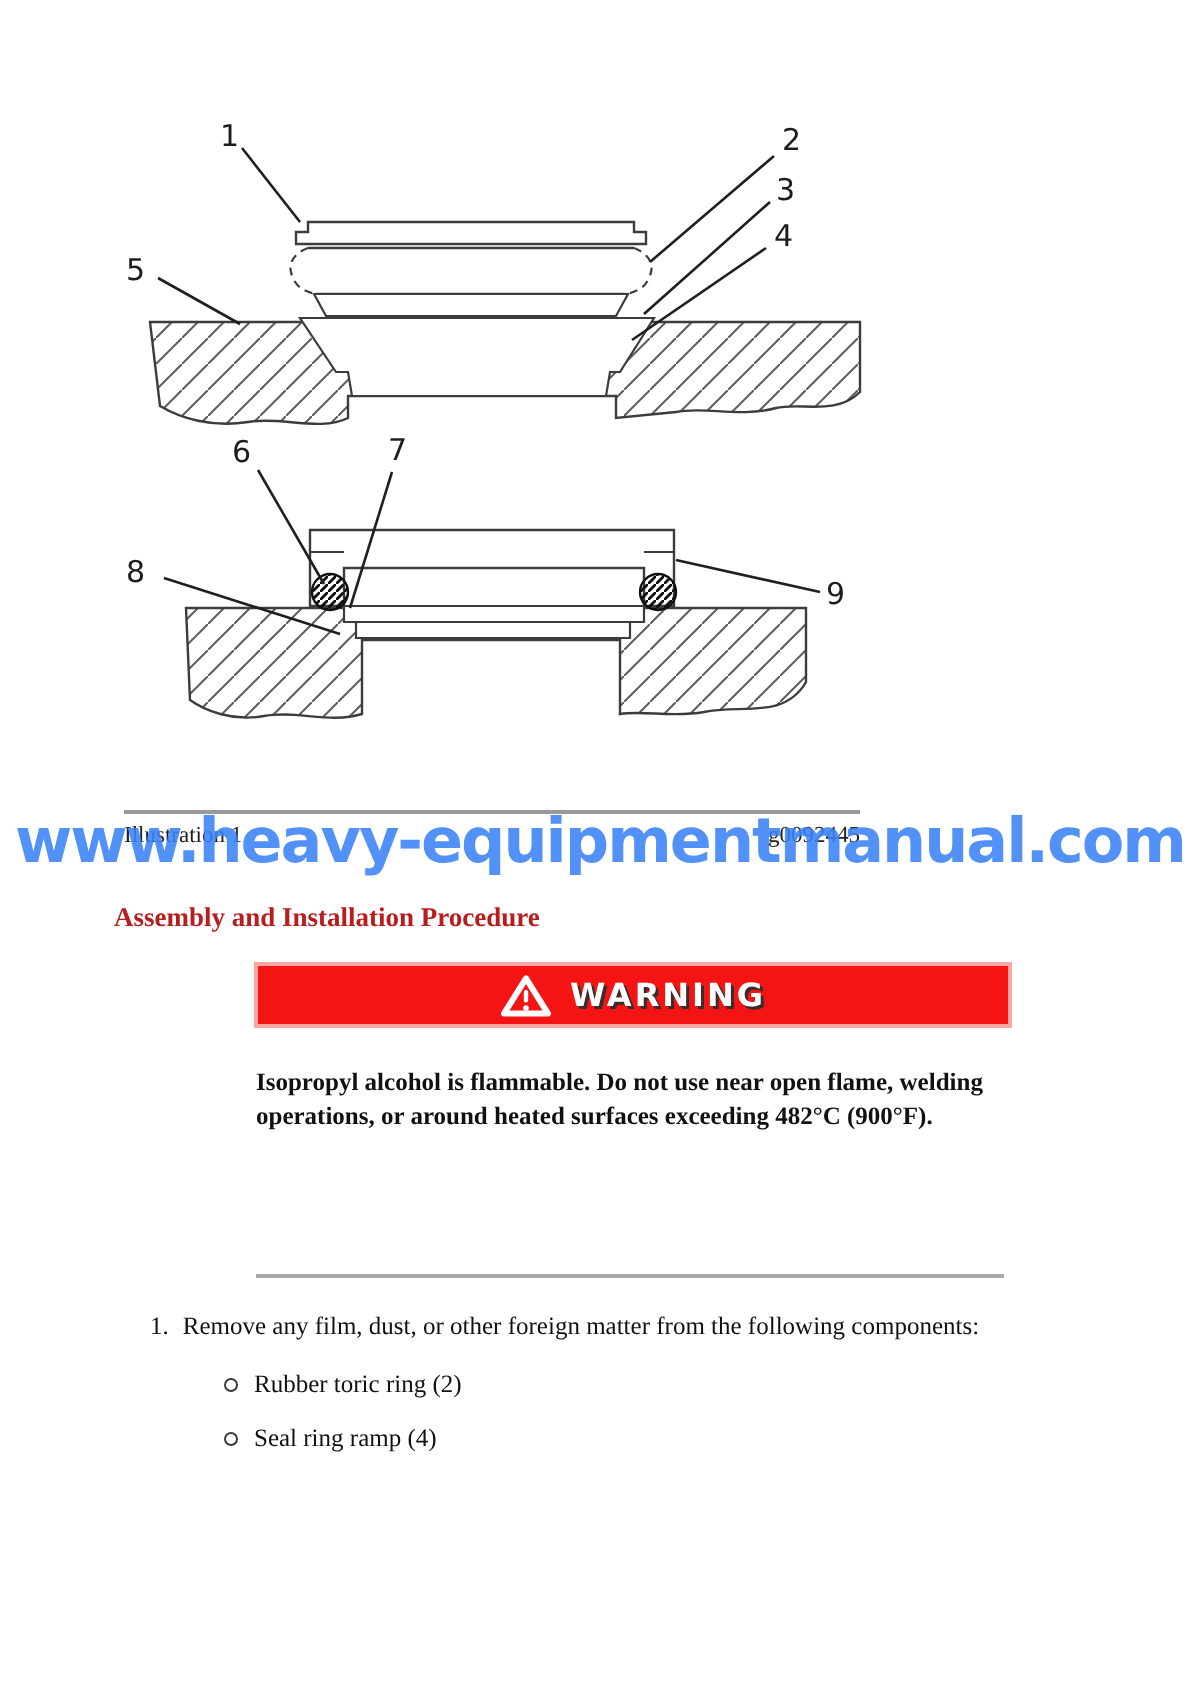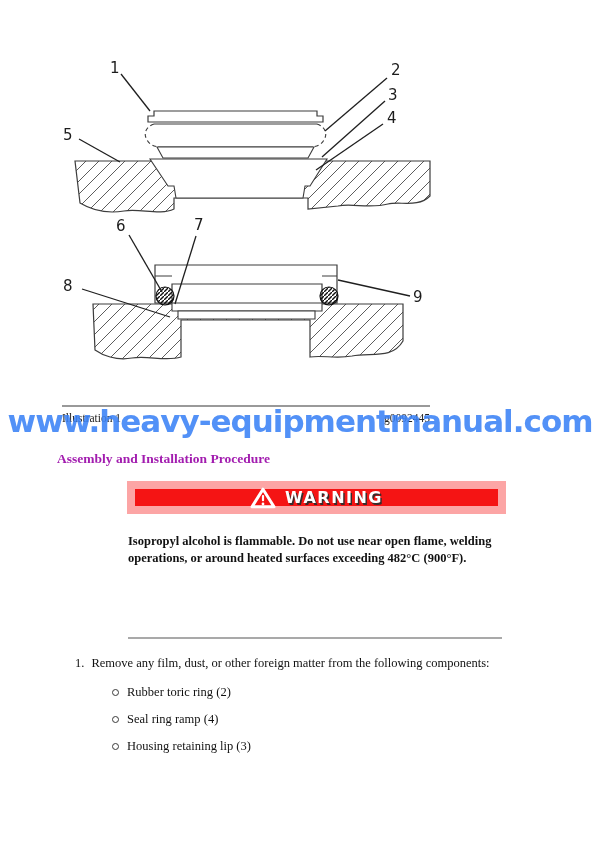--- a/index.html
+++ b/index.html
@@ -22,21 +22,21 @@
     font-family:"DejaVu Sans","Liberation Sans",sans-serif;font-weight:bold;
     font-size:31px;letter-spacing:-1px;white-space:nowrap;opacity:.88;z-index:6;
   }
   
   .section-heading{
     position:absolute;top:451px;left:57px;font-weight:bold;font-size:13.5px;
   }
   
   .warning-banner{
     position:absolute;top:481px;left:127px;width:379px;height:33px;
-    border:8px solid #fca5a5;box-sizing:border-box;
+    border:2px solid #fca5a5;box-sizing:border-box;
     display:flex;align-items:center;justify-content:center;gap:9px;
   }
   .warning-title{
     font-family:"DejaVu Sans","Liberation Sans",sans-serif;font-weight:bold;
     font-size:16px;color:#fff;letter-spacing:1.5px;
     text-shadow:1.5px 1.5px 0 rgba(45,45,45,.95);
   }
   .warning-body{
     position:absolute;top:533px;left:128px;width:379px;
     font-weight:bold;font-size:12.5px;line-height:17px;
@@ -129,21 +129,21 @@
   </svg>
 
   <div class="caption-rule"></div>
   <div class="caption-row">
     <span>Illustration 1</span>
     <span>g0092445</span>
   </div>
 
   <div class="watermark" style="color: #3b82f6;">www.heavy-equipmentmanual.com</div>
 
-  <div class="section-heading" style="color: #a21caf;">Assembly and Installation Procedure</div>
+  <div class="section-heading" style="color: #b91c1c;">Assembly and Installation Procedure</div>
 
   <div class="warning-banner" style="background-color: rgb(245, 20, 20);">
     <svg width="26" height="22" viewBox="0 0 26 22">
       <path d="M13,2.2 L24,19.8 L2,19.8 Z" fill="none" stroke="#ffffff" stroke-width="3" stroke-linejoin="round"></path>
       <rect x="11.9" y="8" width="2.2" height="6.2" rx="1" fill="#ffffff"></rect>
       <circle cx="13" cy="17" r="1.4" fill="#ffffff"></circle>
     </svg>
     <span class="warning-title">WARNING</span>
   </div>
 
@@ -159,20 +159,16 @@
     </div>
     <div class="substeps">
       <div class="substep">
         <span class="bullet"></span>
         <span>Rubber toric ring (2)</span>
       </div>
       <div class="substep">
         <span class="bullet"></span>
         <span>Seal ring ramp (4)</span>
       </div>
-      <div class="substep">
-        <span class="bullet"></span>
-        <span>Housing retaining lip (3)</span>
-      </div>
     </div>
   </div>
 
 </div>
 
 </body></html>

